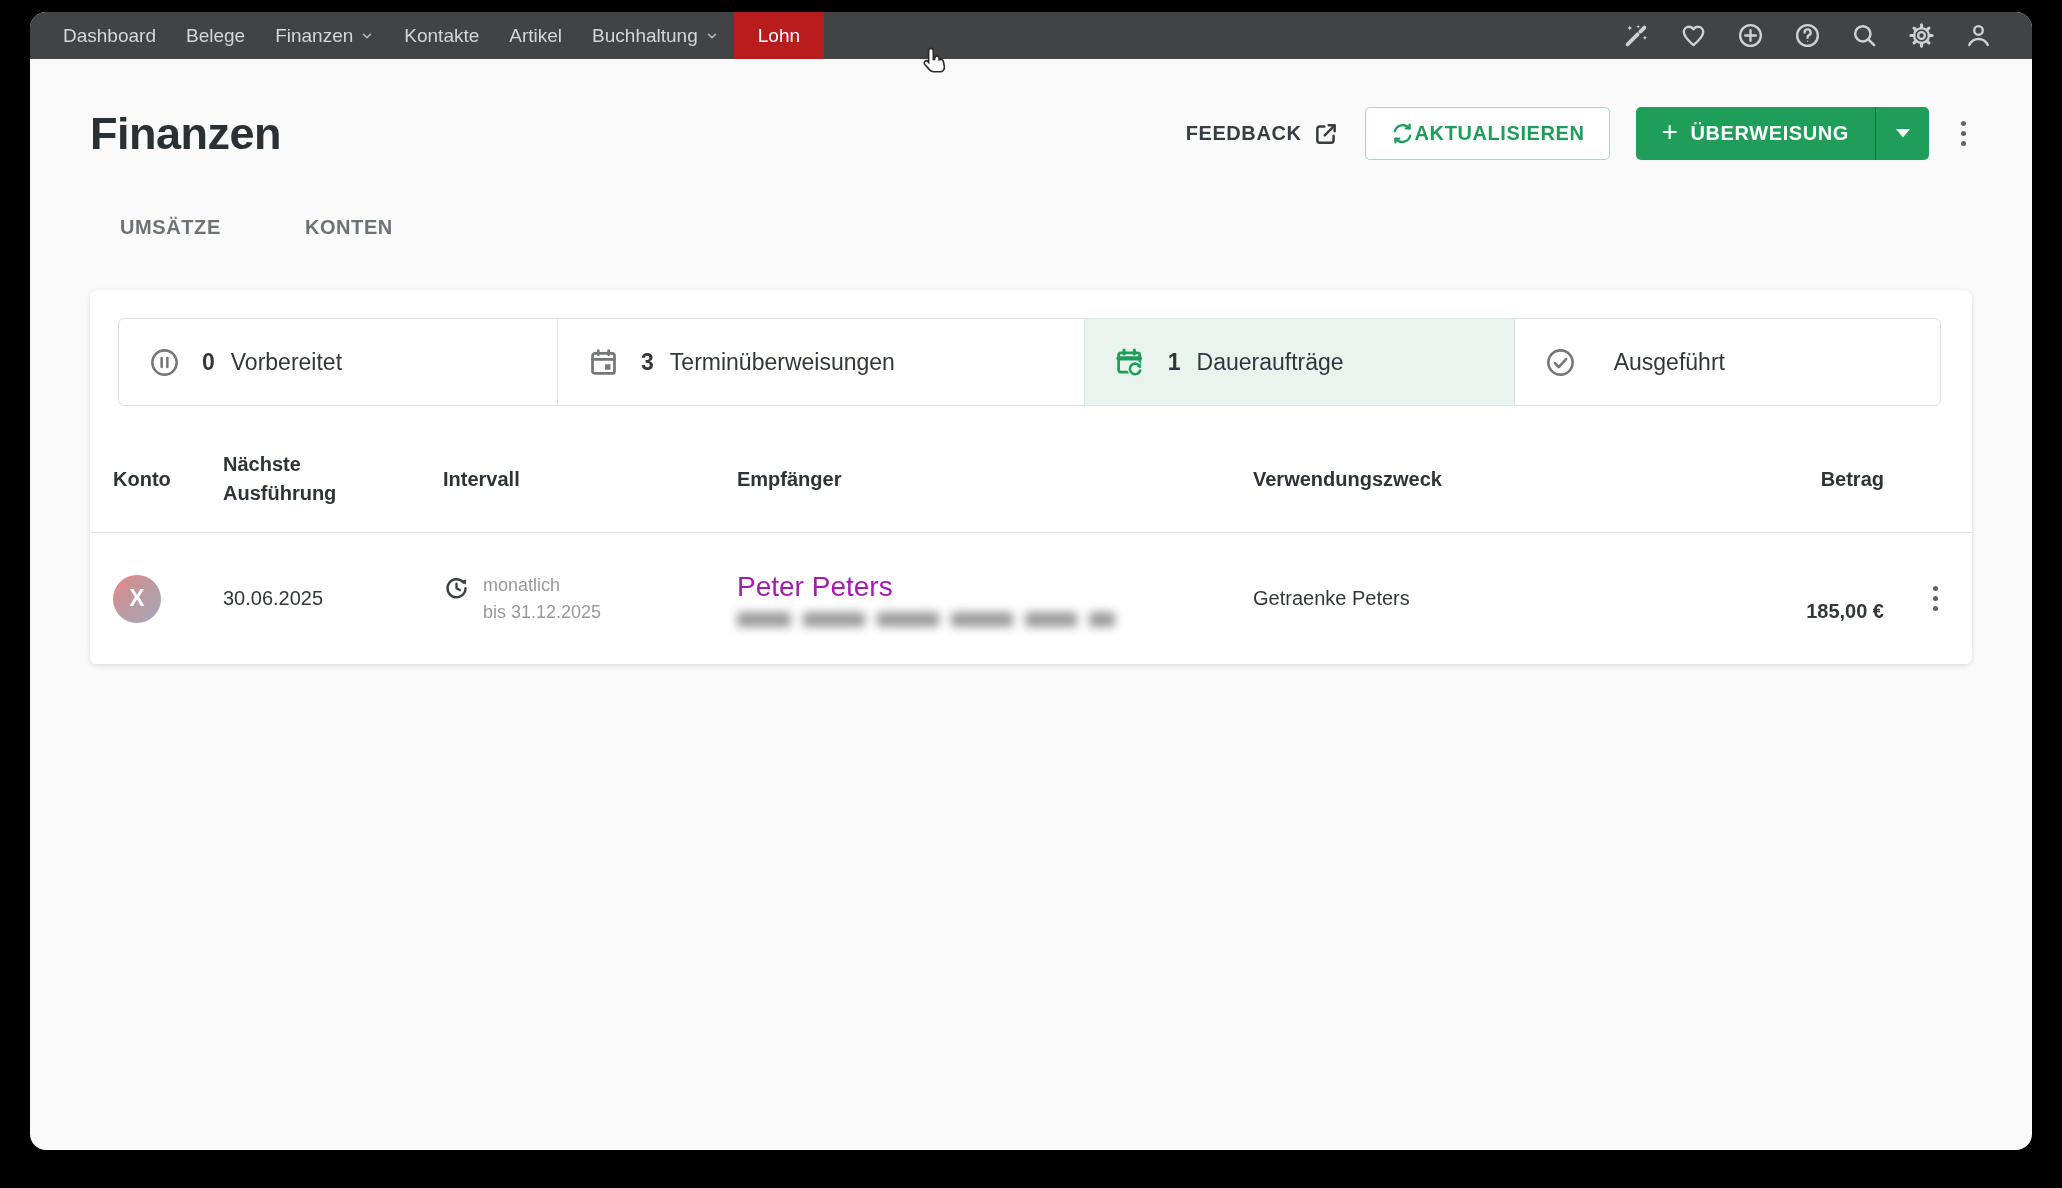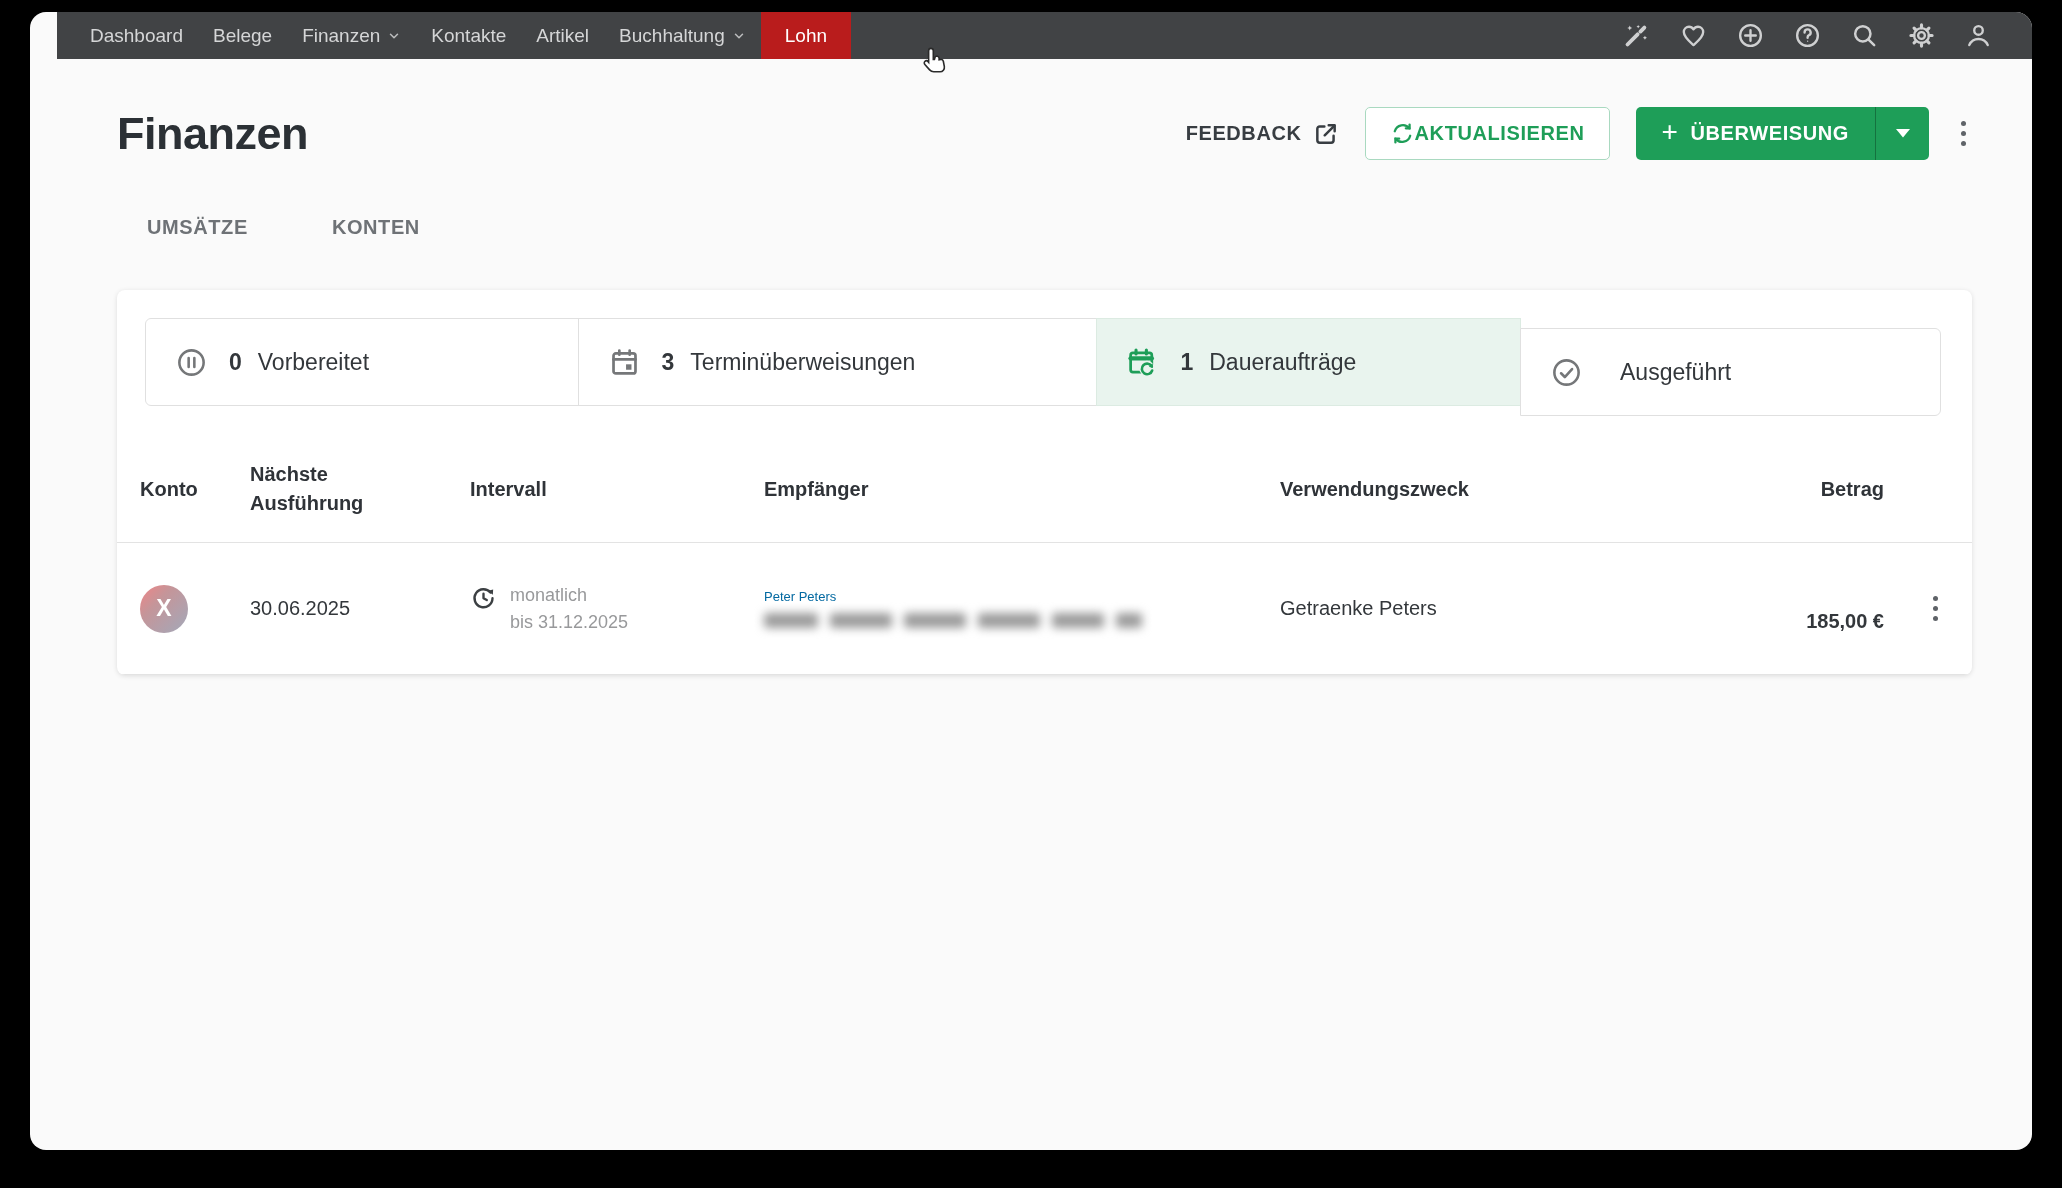--- a/index.html
+++ b/index.html
@@ -9,21 +9,20 @@
     font-family:"Liberation Sans", sans-serif;
     color:#2f3338;
     position:relative;
     overflow:hidden;
   }
   .window {
     position:absolute; left:30px; top:12px;
     width:2002px; height:1138px;
     border-radius:16px; overflow:hidden;
     background:#fafafa;
-    padding-left:27px;
   }
 
   
   .navbar {
     height:47px; background:#414345;
     display:flex; align-items:stretch;
     padding-left:18px;
   }
   .nav-item {
     display:flex; align-items:center; gap:7px;
@@ -90,21 +89,21 @@
     padding-bottom:0; overflow:hidden;
   }
   .filter-group { display:flex; margin:28px 28px 20px; }
   .filter-cell {
     display:flex; align-items:center; gap:22px;
     height:88px; padding:0 30px;
     border:1px solid #e0e0e0; margin-left:-1px;
     background:#fff; cursor:pointer; font-size:23px; color:#33373b;
   }
   .filter-cell:first-child { margin-left:0; border-radius:6px 0 0 6px; }
-  .filter-cell:last-child { border-radius:0 6px 6px 0;margin-top:10px; }
+  .filter-cell:last-child { border-radius:0 6px 6px 0; }
   .filter-cell.selected { background:#e9f4ee; border-color:#dcebe2; }
   .filter-cell .cnt { font-weight:bold; margin-right:-6px; }
   .filter-cell svg { width:31px; height:31px; flex:none; }
   .icon-gray { color:#757779; }
   .icon-green { color:#1e9e58; }
 
   
   .tbl-row {
     display:grid;
     grid-template-columns:110px 220px 294px 516px 1fr 240px 60px;
@@ -117,21 +116,21 @@
   .col-amount { text-align:right; }
   .avatar {
     width:48px; height:48px; border-radius:50%;
     background:linear-gradient(135deg,#f08486 0%,#c59599 35%,#a2a9ba 100%);
     color:#fff; font-weight:bold; font-size:23px;
     display:flex; align-items:center; justify-content:center;
   }
   .interval { display:flex; align-items:flex-start; gap:13px; }
   .interval svg { width:27px; height:27px; color:#3c4043; margin-top:2px; flex:none; }
   .interval .lines { font-size:18px; color:#98999b; line-height:1.45; }
-  .recipient-name { font-size:13px; color:#0369a1; margin-bottom:9px; }
+  .recipient-name { font-size:28px; color:#a21caf; margin-bottom:9px; }
   .iban-redacted { display:flex; gap:12px; filter:blur(5px); }
   .iban-redacted i { display:block; height:15px; background:#9b9b9b; border-radius:3px; }
   .amount { font-weight:bold;margin-top:26px; }
 
   
   .card-footer {
     height:90px; display:flex; align-items:center; justify-content:flex-end;
     padding-right:22px; font-size:20px; color:#33373b;
   }
   .rpp-label { margin-right:26px; }

